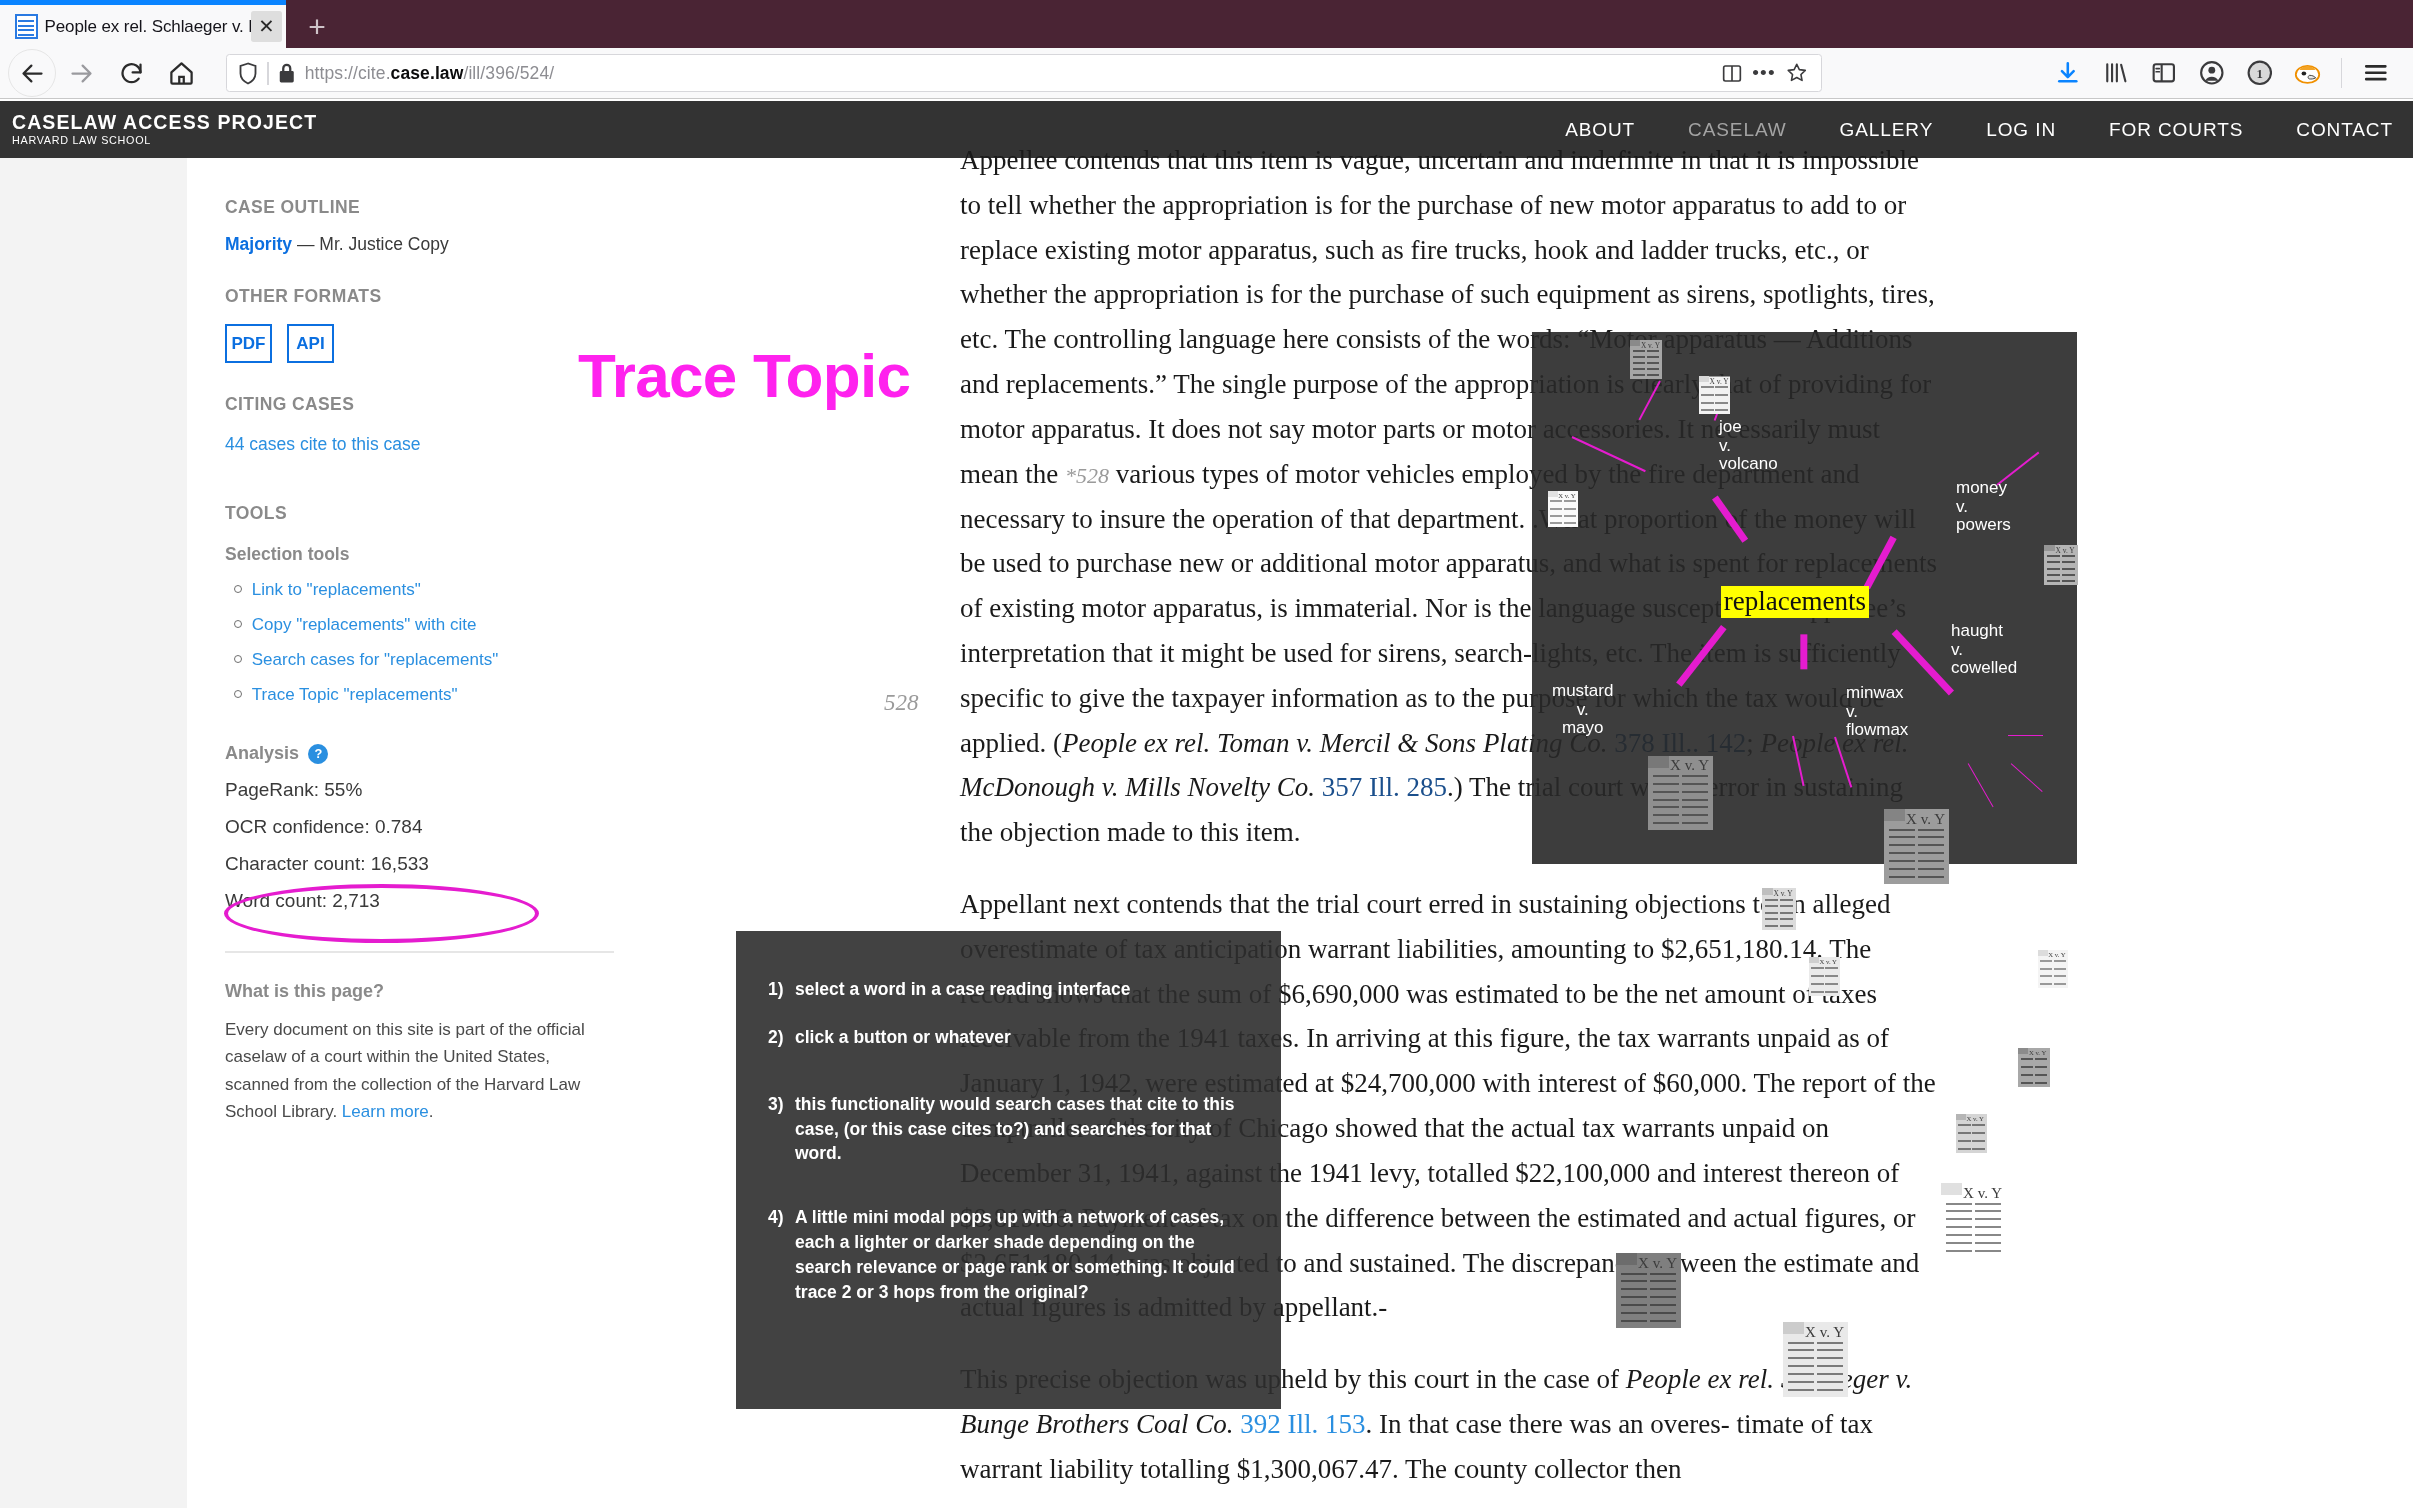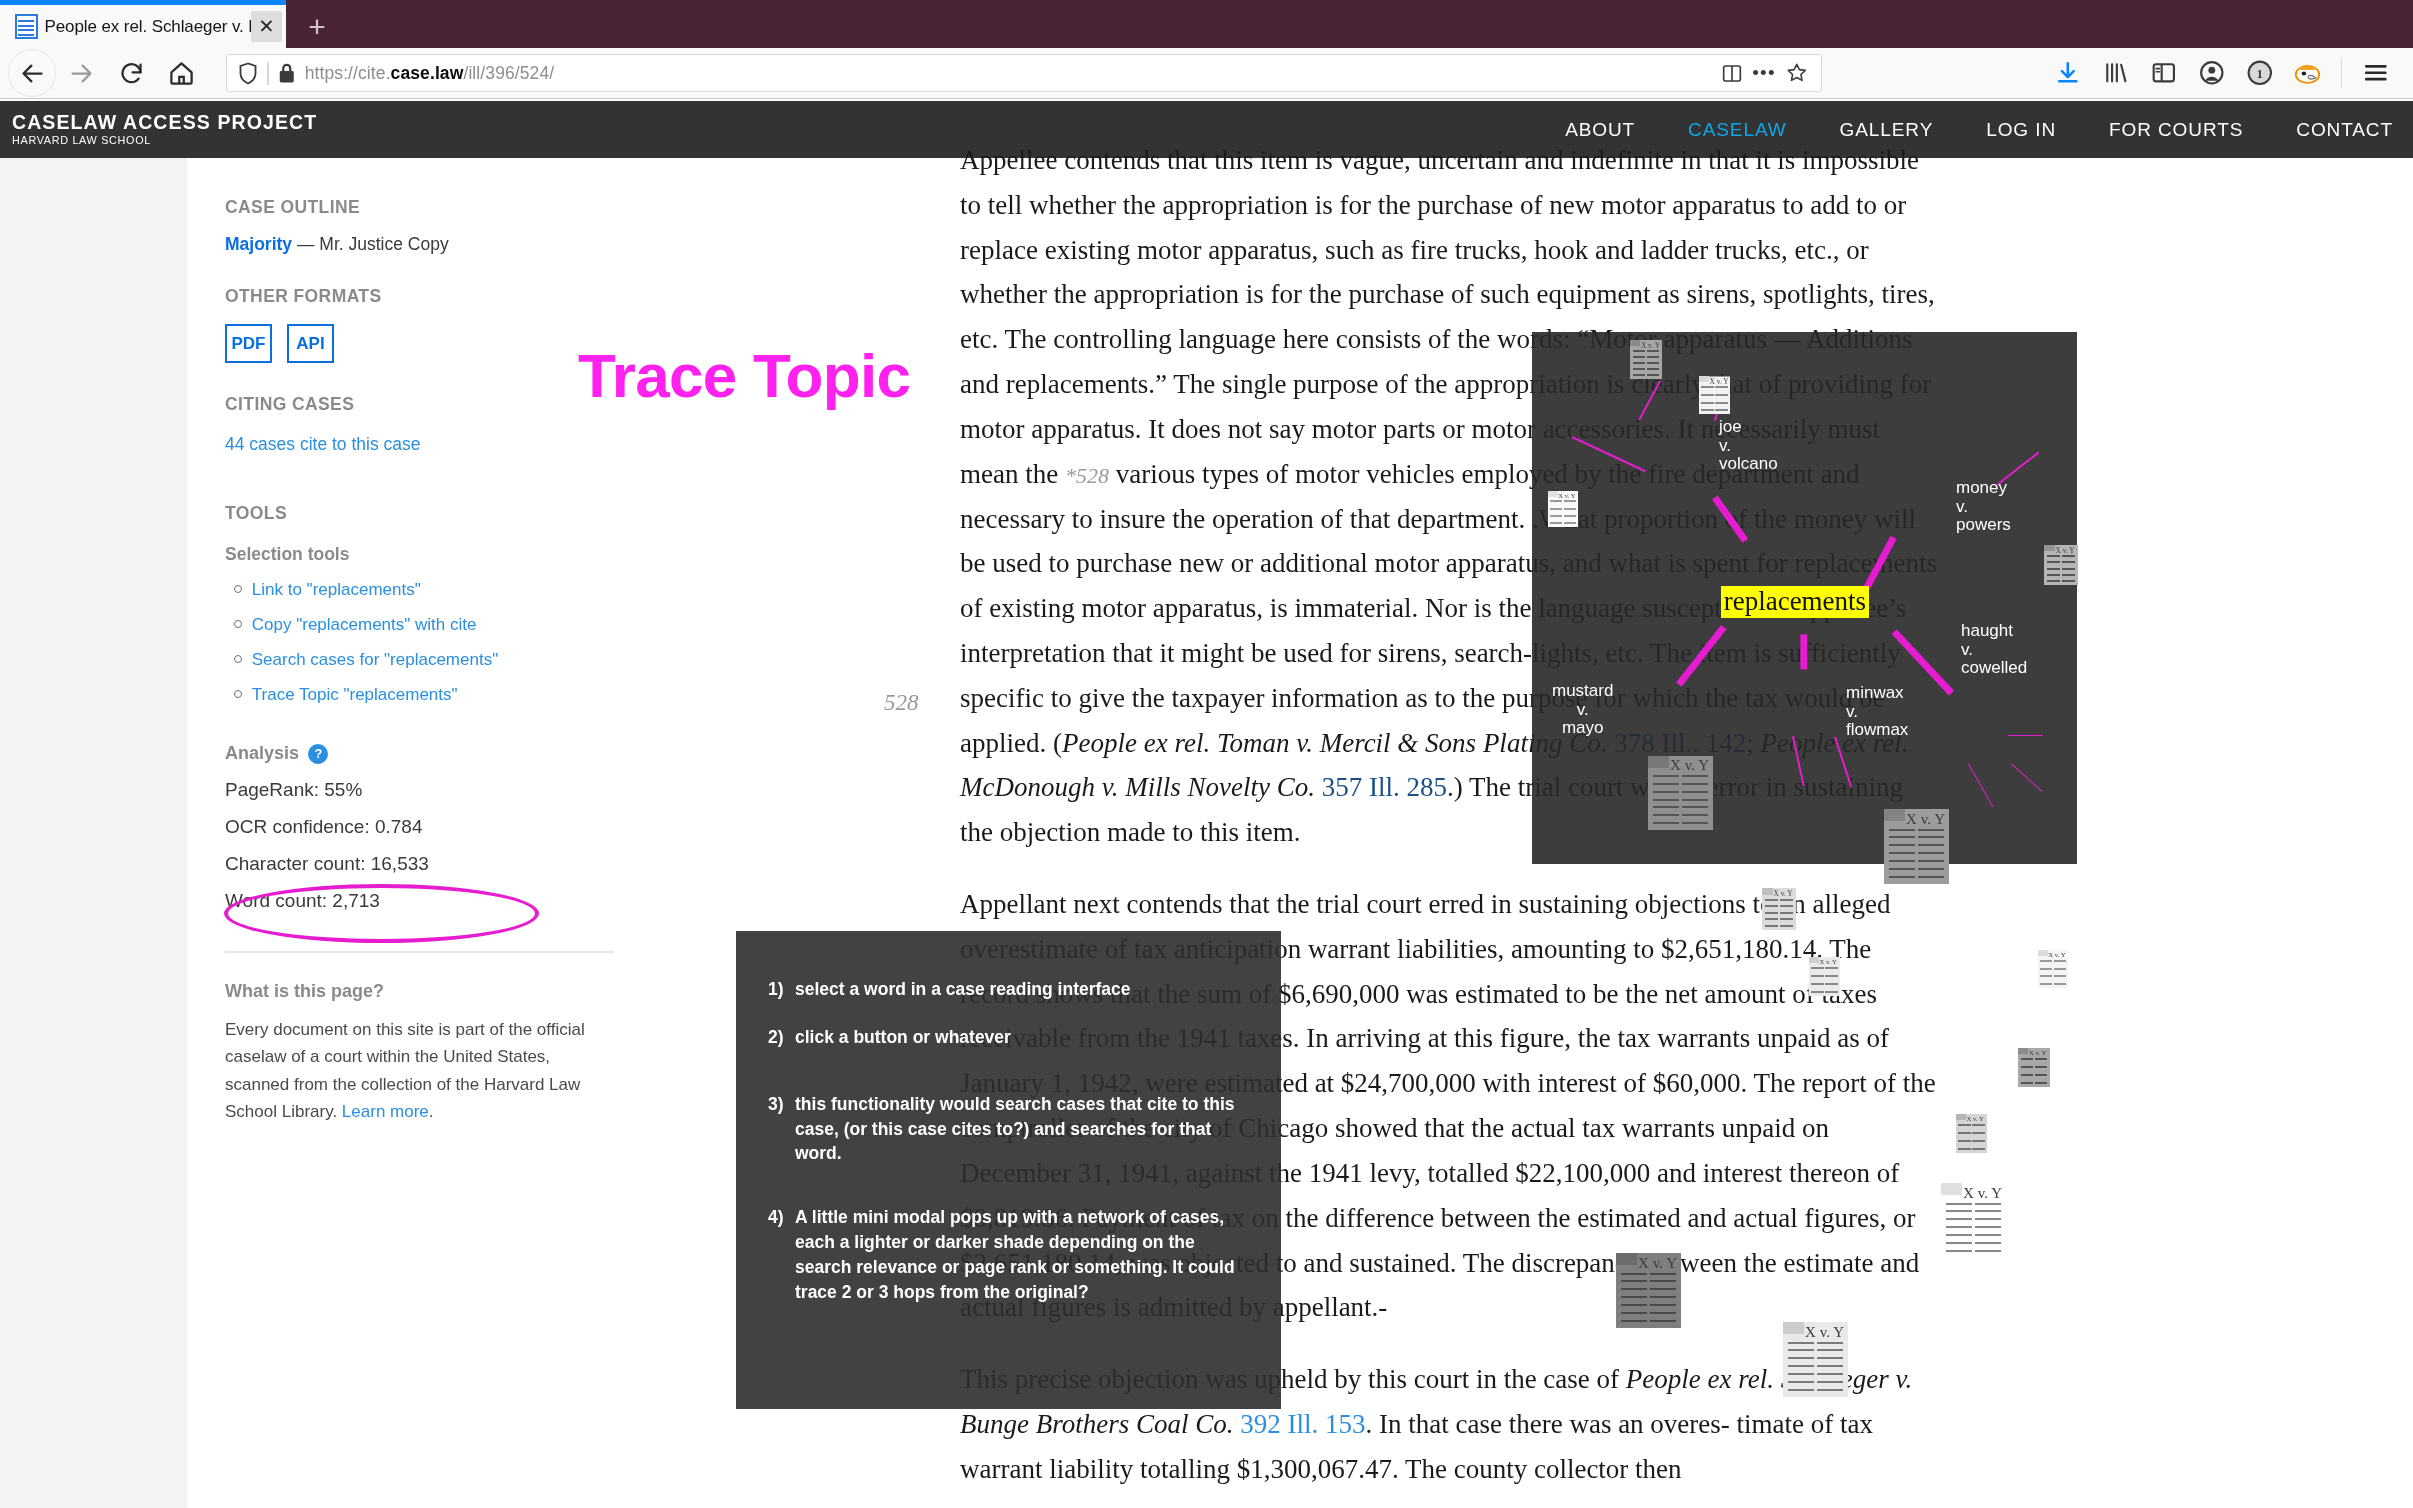--- a/index.html
+++ b/index.html
@@ -91,21 +91,21 @@
   }
   #logo-sub {
     font-size: 10.8px; font-weight: 400; color: #fff; letter-spacing: 0.7px;
     line-height: 1.2; margin-top: 1.3px;
   }
   #site-nav { margin-left: auto; display: flex; align-items: center; padding-right: 20px; }
   .site-nav-item {
     font-size: 19px; color: #ffffff; letter-spacing: 0.9px; margin-left: 53px;
     font-weight: 400; white-space: nowrap;
   }
-  .site-nav-item.active { color: #0ea5e9; }
+  .site-nav-item.active { color: #a3a3a3; }
 
   
   #page { position: absolute; top: 158px; left: 0; width: 2413px; height: 1350px; background: #fff; }
 
   #sidebar {
     position: absolute; top: 0; left: 0; width: 205px; height: 1350px;
     background: #f3f3f3;
   }
   #sidebar-inner {
     position: absolute; top: 0; left: 187px; width: 465px; height: 1350px;
@@ -716,21 +716,21 @@
             <div class="ln"></div>
           </div>
         </div>
     </div>
     <div class="doc-label" style="left:424px;top:147px">
       <div>money</div>
       <div>v.</div>
       <div>powers</div>
     </div>
 
-    <div class="doc-label" style="left:429px;top:290px">
+    <div class="doc-label" style="left:419px;top:290px">
       <div>haught</div>
       <div>v.</div>
       <div>cowelled</div>
     </div>
     <div class="doc-node doc-icon" style="left:409px;top:352px;width:65px;height:75px">
       <div class="body" style="background:#ffffff"></div>
         <div class="fold" style="background:#e0e0e0"></div>
       <div class="lbl" style="font-size:15px">X v. Y</div>
       <div class="cols">
           <div class="col">

